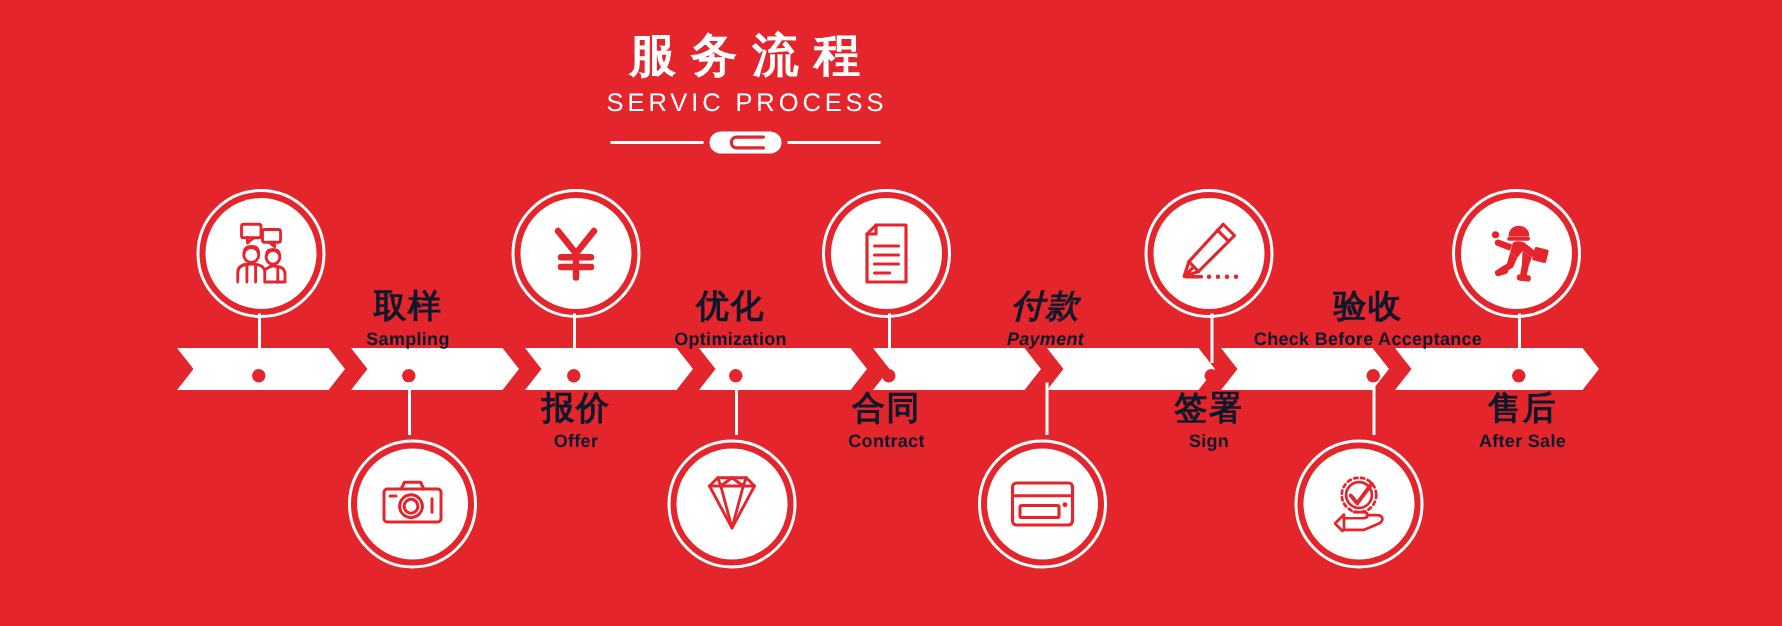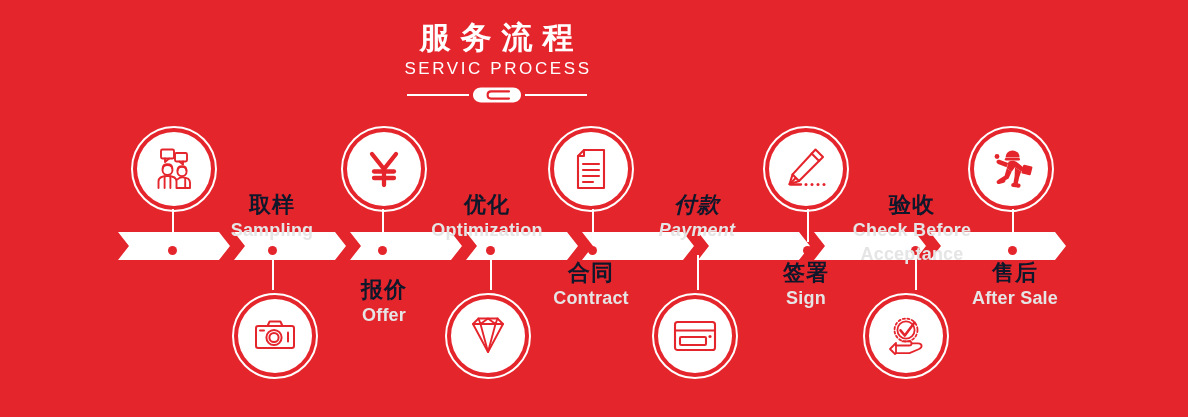--- a/index.html
+++ b/index.html
@@ -63,21 +63,21 @@
   }
   .ring-inner svg{display:block;}
 
   
   .lbl{position:absolute;text-align:center;width:220px;}
   .lbl .cn{
     font-size:22px;font-weight:bold;color:#0f172a;line-height:1.15;
     font-family:"DejaVu Sans","Liberation Sans",sans-serif;letter-spacing:1px;
   }
   .lbl .en{
-    font-size:18px;color:#e5e5e5;line-height:1.3;margin-top:2px;
+    font-size:12px;color:#0f172a;line-height:1.3;margin-top:2px;
     font-weight:600;letter-spacing:0.2px;
   }
 </style>
 </head>
 <body>
 
 <div id="stage">
 
   <div class="title-block">
     <div class="title-cn">服务流程</div>
@@ -281,21 +281,21 @@
       </svg>
     </div>
   </div>
 
 
   <div class="lbl" style="left:162px;top:192px;">
     <div class="cn">取样</div>
     <div class="en">Sampling</div>
   </div>
 
-  <div class="lbl" style="left:274px;top:260px;margin-top:17px;">
+  <div class="lbl" style="left:274px;top:260px;">
     <div class="cn">报价</div>
     <div class="en">Offer</div>
   </div>
 
   <div class="lbl" style="left:377px;top:192px;">
     <div class="cn">优化</div>
     <div class="en">Optimization</div>
   </div>
 
   <div class="lbl" style="left:481px;top:260px;">

